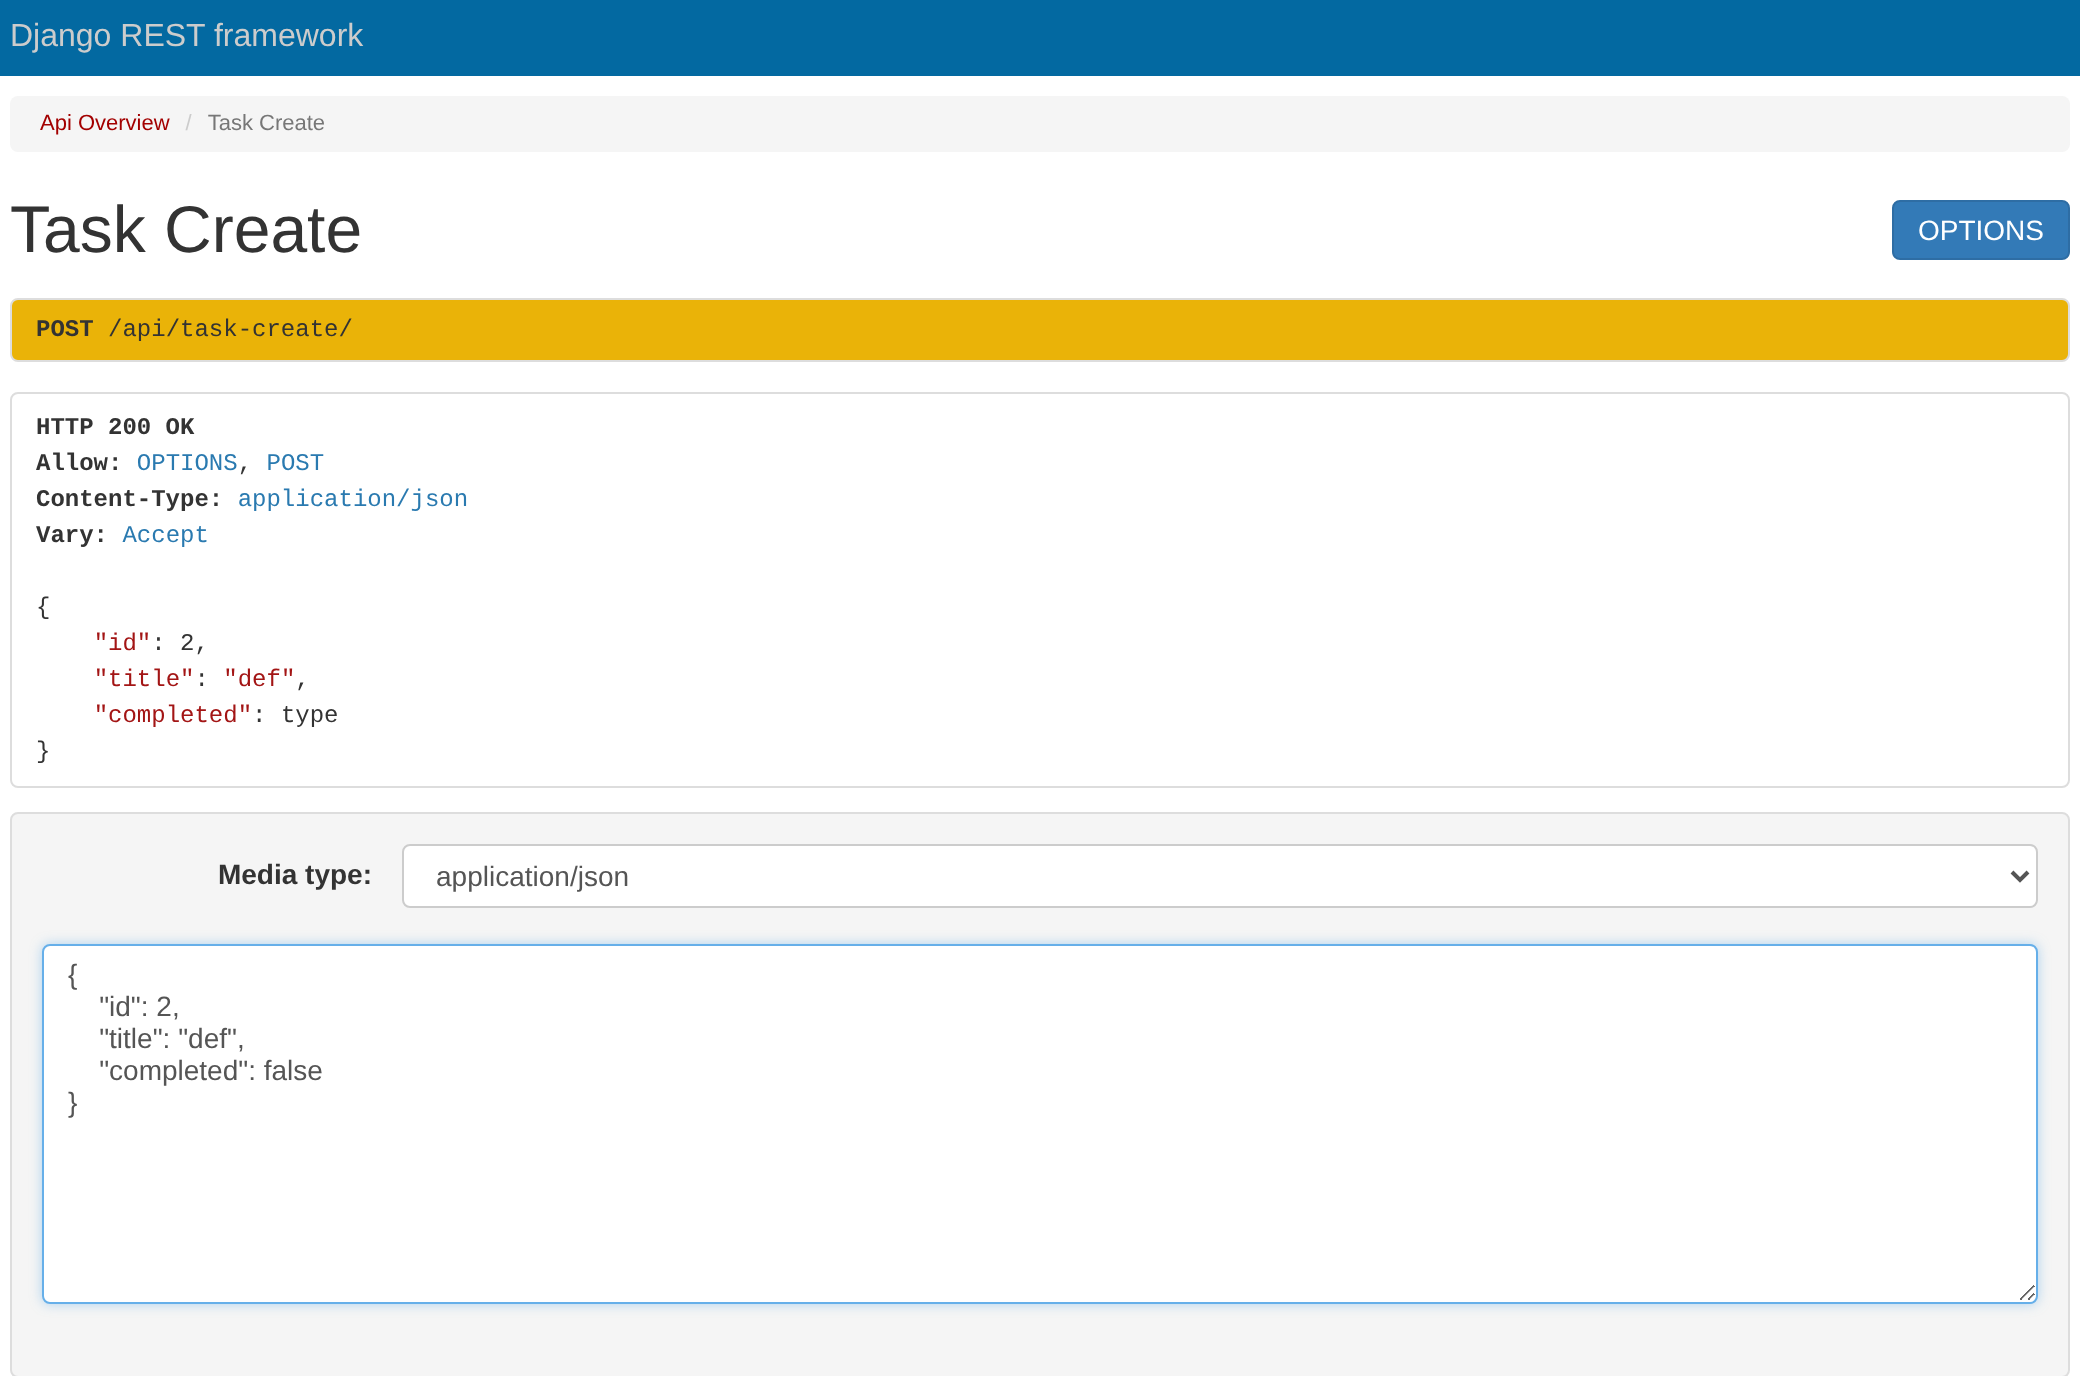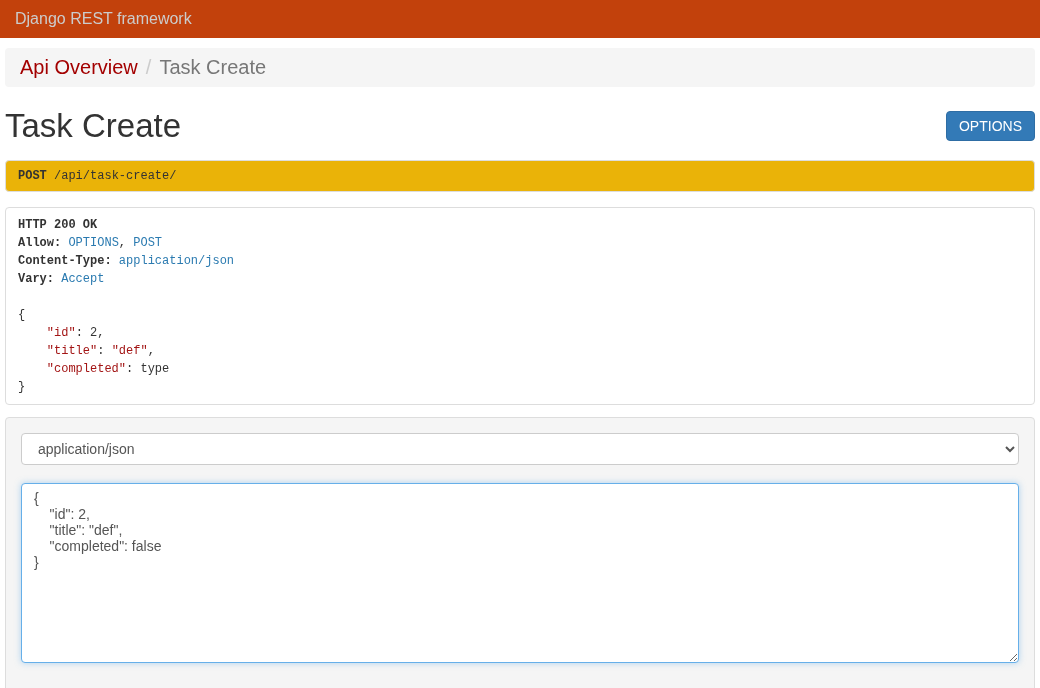--- a/index.html
+++ b/index.html
@@ -3,44 +3,44 @@
 <meta charset="utf-8">
 <style>
 * { box-sizing: border-box; margin: 0; padding: 0; }
 body {
   font-family: "Helvetica Neue", Helvetica, Arial, sans-serif;
   font-size: 14px;
   color: #333;
   background: #fff;
 }
 .navbar {
-  background: #c2410c;
+  background: #0369a1;
   color: #ccc;
-  padding: 10px 15px;
+  padding: 10px 5px;
   height: 38px;
   display: flex;
   align-items: flex-end;
 }
 .navbar a {
   color: #ccc;
   text-decoration: none;
   font-size: 16px;
 }
 .container {
   padding: 0 5px;
 }
 .breadcrumb {
   background: #f5f5f5;
   border-radius: 4px;
   padding: 8px 15px;
   margin: 10px 0 20px 0;
   list-style: none;
   display: flex;
   gap: 8px;
-  font-size: 20px;
+  font-size: 11px;
 }
 .breadcrumb .crumb-link { color: #a30000; text-decoration: none; cursor: pointer; }
 .breadcrumb .sep { color: #ccc; }
 .breadcrumb .active { color: #777; }
 .page-header {
   display: flex;
   justify-content: space-between;
   align-items: center;
   margin: 10px 0 15px 0;
 }
@@ -156,20 +156,21 @@
 <span><b>Vary:</b> <span class="hl-blue">Accept</span></span>
 
 {
     <span class="hl-red">"id"</span>: <span>2</span>,
     <span class="hl-red">"title"</span>: <span class="hl-str">"def"</span>,
     <span class="hl-red">"completed"</span>: <span>type</span>
 }</div>
 
   <div class="form-panel">
     <div class="form-row">
+      <div class="form-label">Media type:</div>
       <div class="form-control-wrap">
         <select class="form-control">
           <option>application/json</option>
         </select>
       </div>
     </div>
     <div class="form-row">
       <div class="form-control-wrap">
         <textarea class="form-control" style="">{
     "id": 2,

